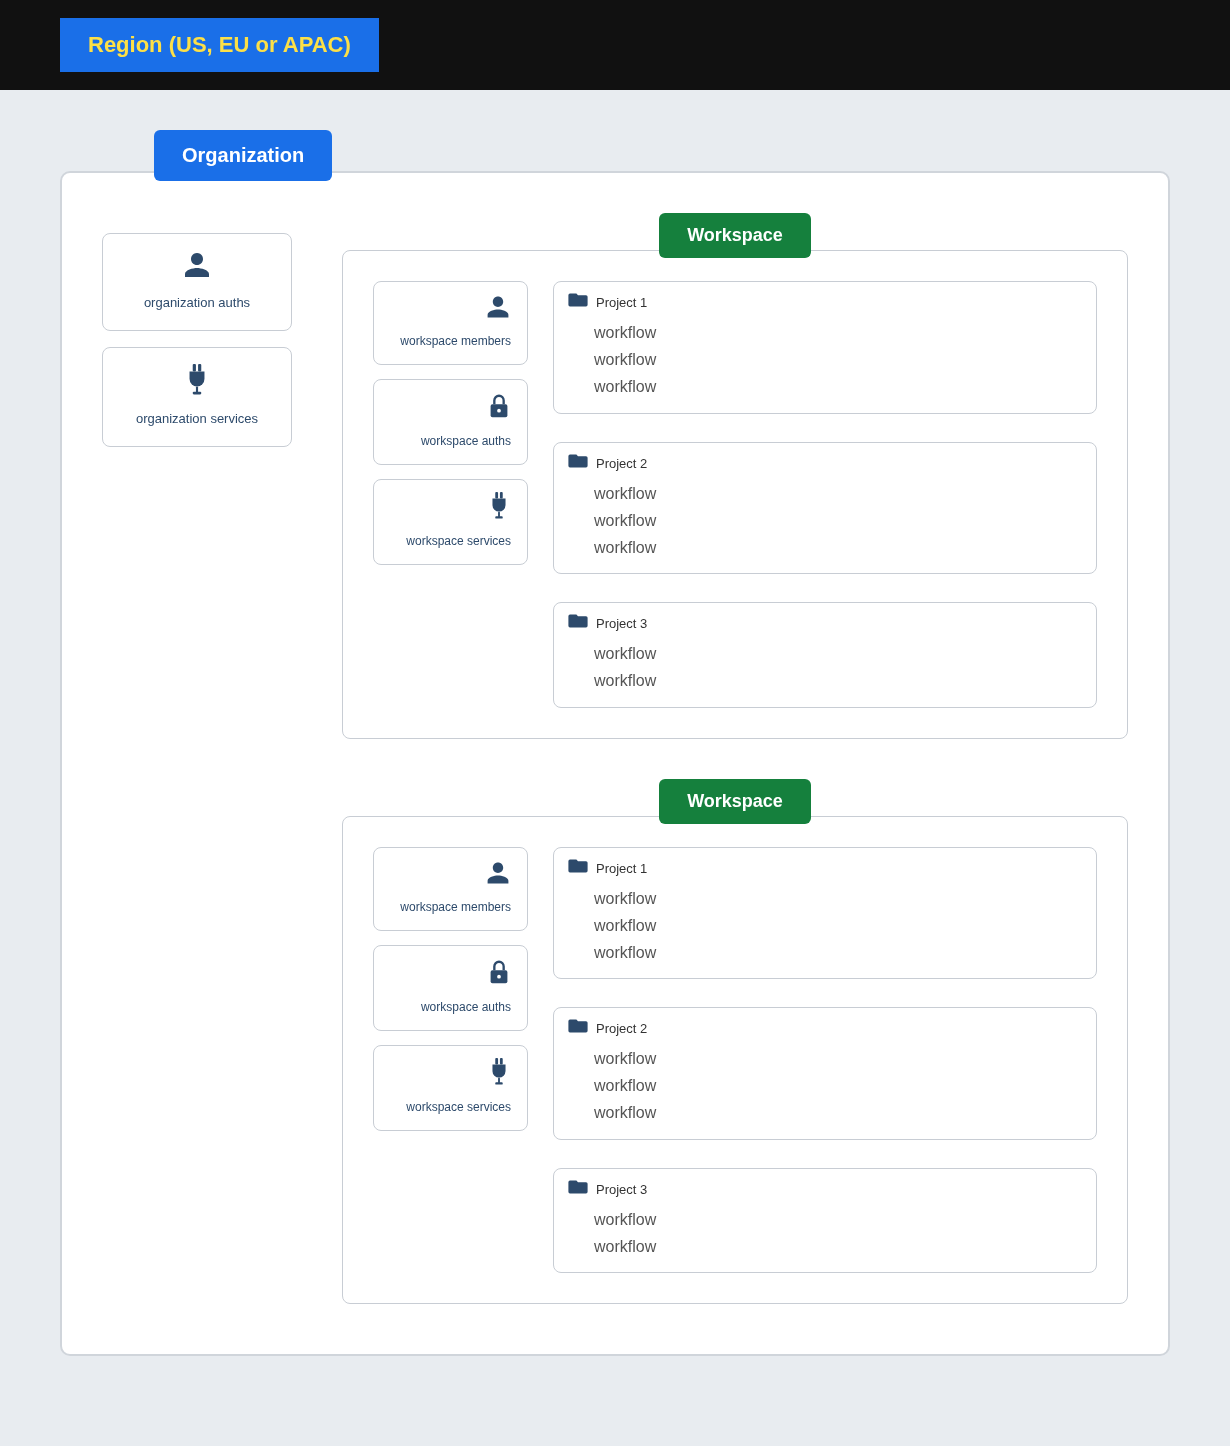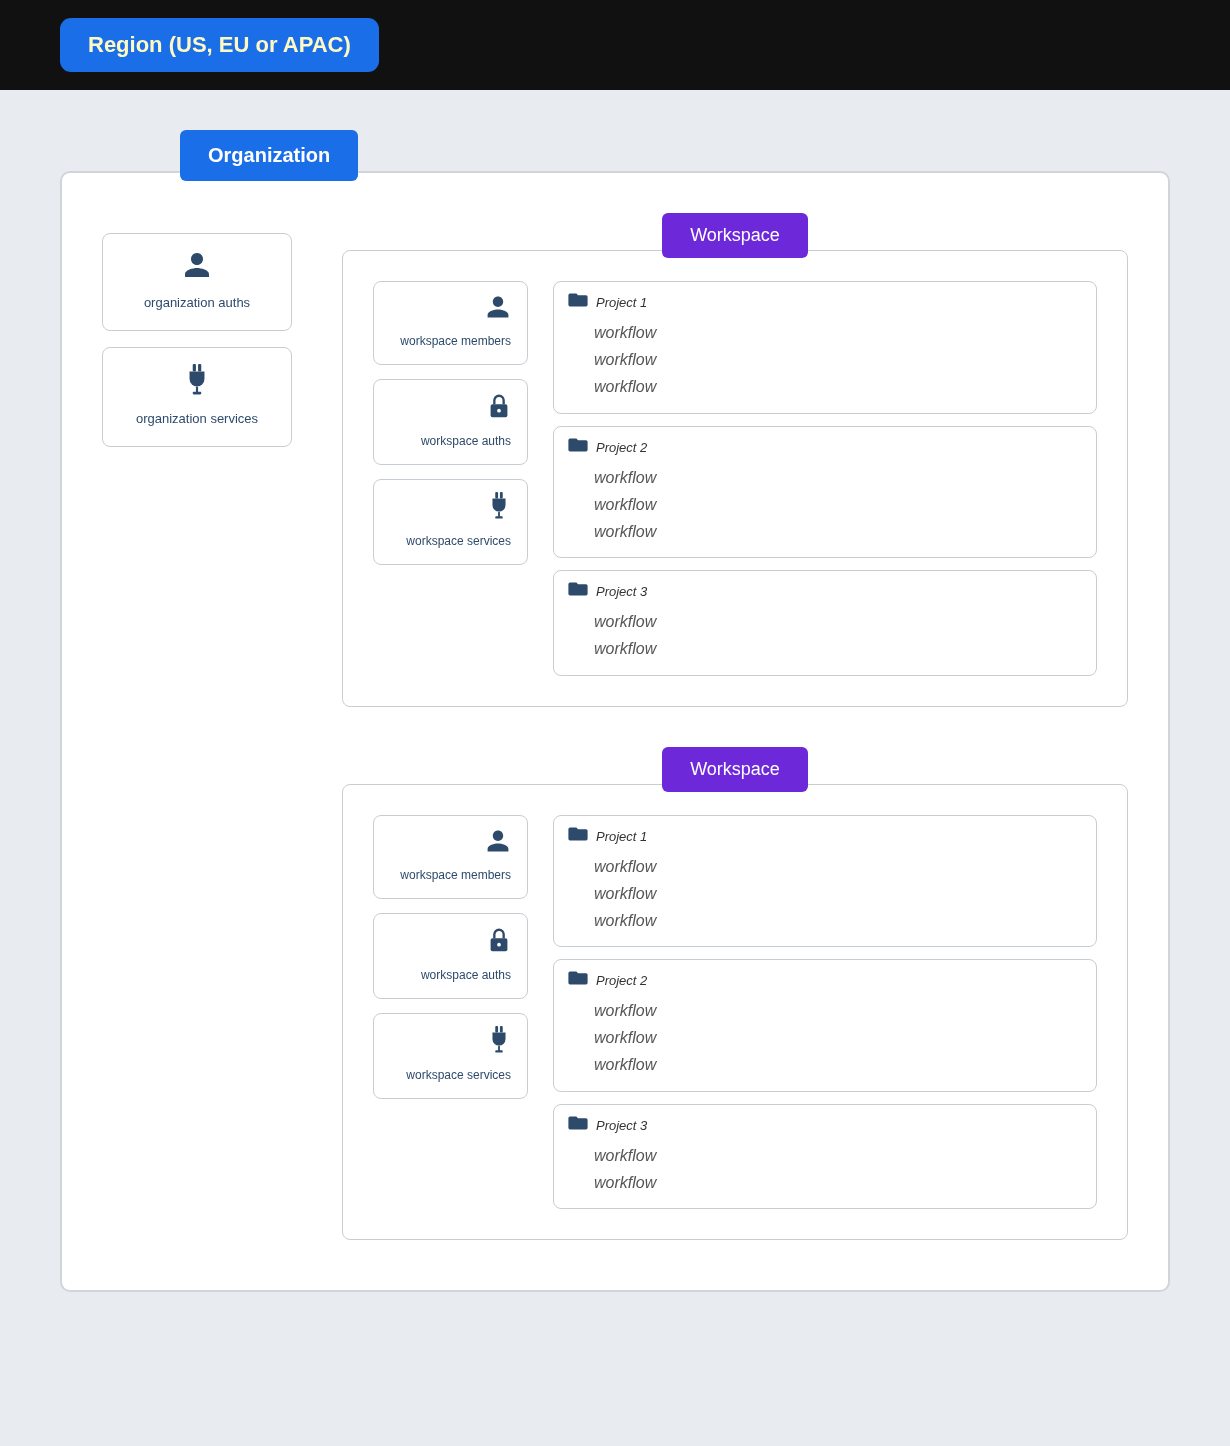--- a/index.html
+++ b/index.html
@@ -24,46 +24,46 @@
       background: #111;
       height: 90px;
       width: 100%;
       display: flex;
       align-items: center;
       padding-left: 60px;
     }
 
     .region-badge {
       background: #1a6fe8;
-      color: #fef9c3;
+      color: #fde047;
       font-weight: 700;
       font-size: 22px;
       padding: 14px 28px;
-      border-radius: 11px;
+      border-radius: 0;
     }
 
     
     .main-content {
       padding: 40px 60px 60px 60px;
       position: relative;
     }
 
     
     .org-badge {
       background: #1a6fe8;
       color: #fff;
       font-weight: 700;
       font-size: 20px;
       padding: 14px 28px;
       border-radius: 6px;
       display: inline-block;
       margin-bottom: 0;
       position: relative;
       z-index: 2;
-      margin-left: 120px;
+      margin-left: 94px;
     }
 
     
     .org-container {
       background: #fff;
       border: 2px solid #d0d5db;
       border-radius: 10px;
       margin-top: -10px;
       padding: 40px 40px 50px 40px;
       display: flex;
@@ -115,23 +115,23 @@
       gap: 40px;
     }
 
     
     .workspace-section {
       display: flex;
       flex-direction: column;
     }
 
     .workspace-badge {
-      background: #6d28d9;
+      background: #15803d;
       color: #fff;
-      font-weight: 400;
+      font-weight: 700;
       font-size: 18px;
       padding: 12px 28px;
       border-radius: 6px;
       display: inline-block;
       align-self: center;
       margin-bottom: 0;
       position: relative;
       z-index: 2;
     }
 
@@ -175,23 +175,22 @@
     .ws-item-label {
       font-size: 12px;
       color: #2d4a6b;
       text-align: center;
     }
 
     
     .ws-right {
       display: flex;
       flex-direction: column;
-      gap: 12px;
+      gap: 28px;
       flex: 1;
-      font-style: italic;
     }
 
     .project-card {
       border: 1.5px solid #c8cdd4;
       border-radius: 8px;
       padding: 10px 14px 12px 14px;
       background: #fff;
       position: relative;
     }
 

